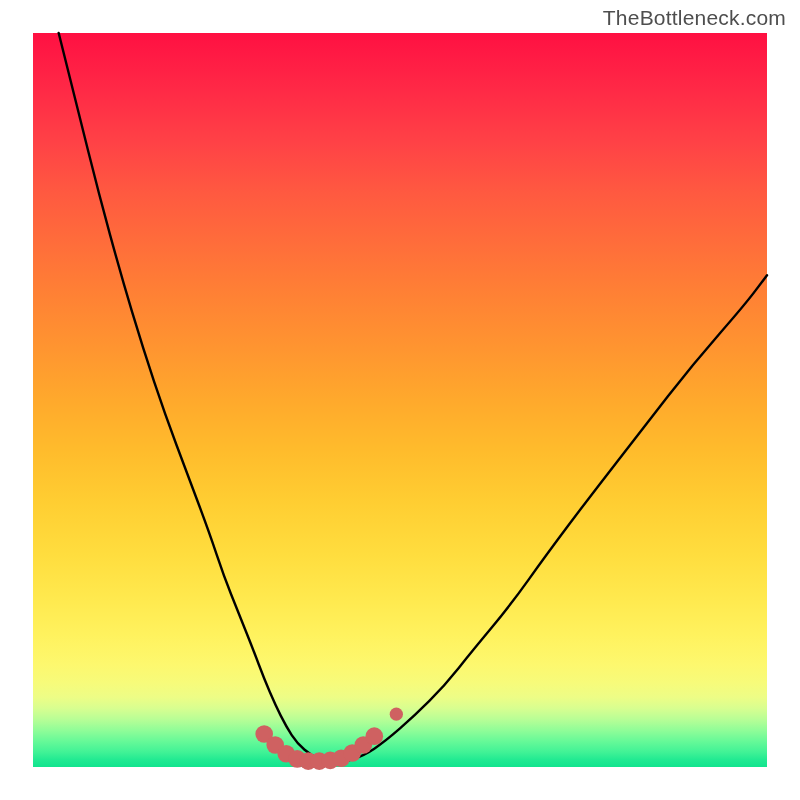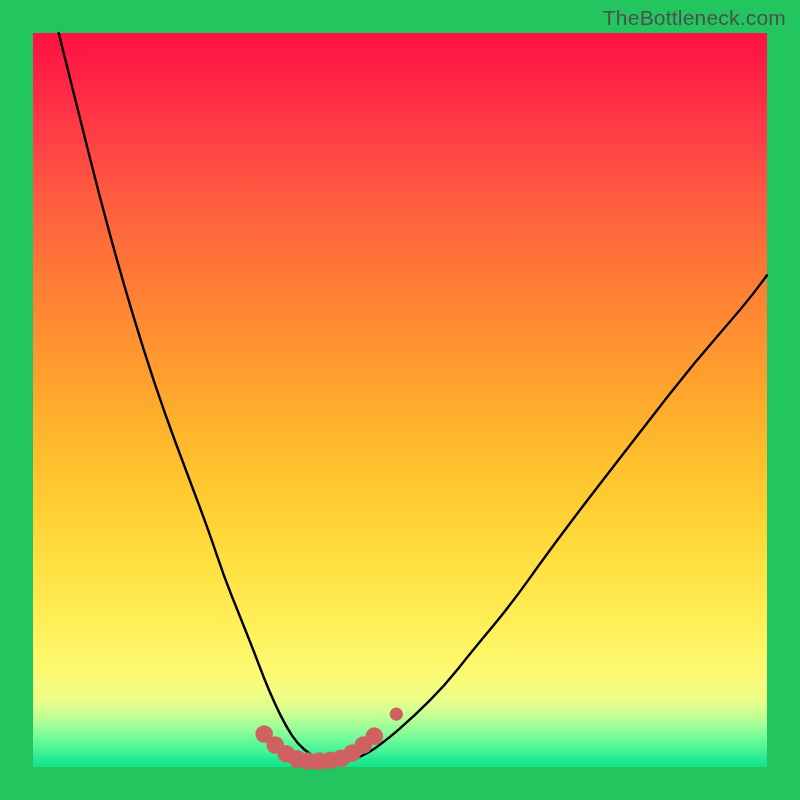--- a/index.html
+++ b/index.html
@@ -10,21 +10,21 @@
     overflow: hidden;
     background: #000;
     font-family: Arial, Helvetica, sans-serif;
   }
   .frame {
     position: absolute;
     left: 0;
     top: 0;
     width: 800px;
     height: 800px;
-    background: #22c55e;
+    background: #ffffff;
   }
   .plot-area {
     position: absolute;
     left: 33px;
     top: 33px;
     width: 734px;
     height: 734px;
     
     background:
       linear-gradient(to bottom,

